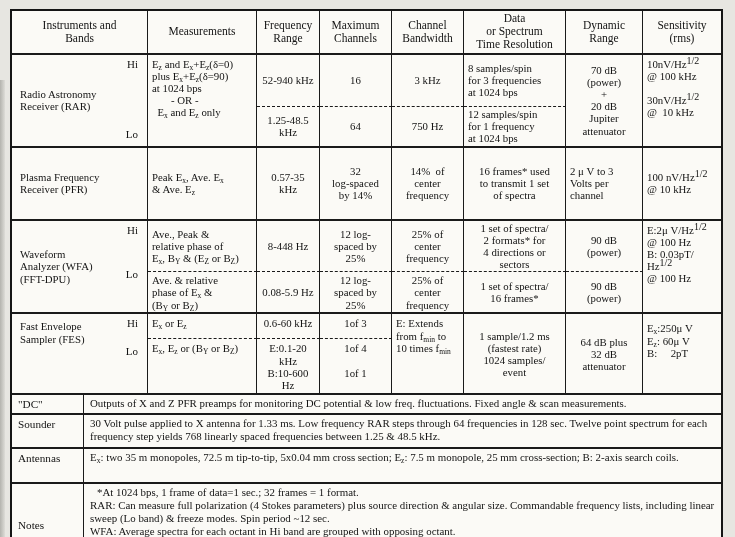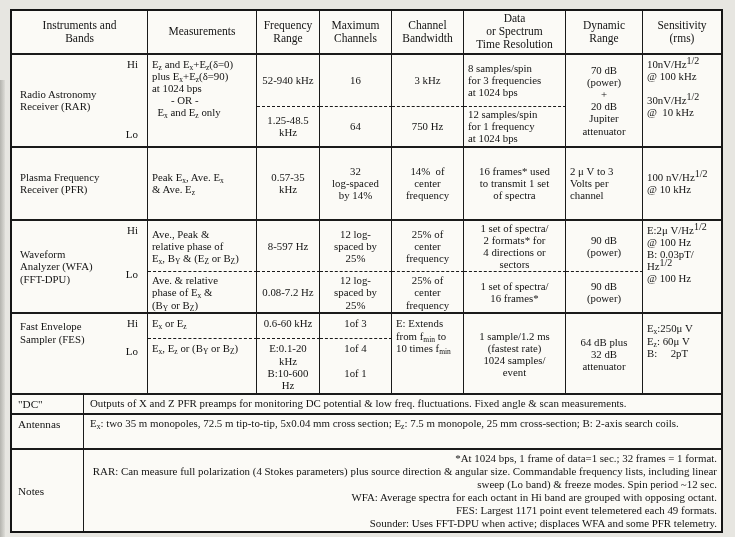--- a/index.html
+++ b/index.html
@@ -36,21 +36,21 @@
   .hilo{position:absolute;right:9px;font-size:11px;}
   .hl-hi{top:3px;}
   .rar .hl-lo{bottom:5px;}
   .wfa .hl-lo{top:calc(50% + 1px);}
   .fes .hl-lo{top:31px;}
   
   .bt td{vertical-align:top;text-align:left;}
   .bt .lbl{padding:3px 2px 1px 6px;font-size:11.2px;}
   .bt .txt{padding:2px 4px 1px 6px;font-size:10.9px;line-height:1.18;}
   .bt .mid{vertical-align:middle;}
-  .notes-line{margin:0;text-align:right;}
+  .notes-line{margin:0;}
   .notes-lines .notes-line:first-child{padding-left:7px;}
   .notes-txt{font-size:10.6px;line-height:1.05;padding-top:3px;}
 </style>
 </head>
 <body>
 
 <div class="scan-edge"></div>
 
 <div class="sheet">
 
@@ -112,30 +112,30 @@
       <td class="lastcol left">100 nV/Hz<sup>1/2</sup><br>@ 10 kHz</td>
     </tr>
 
     <tr style="height:46px">
       <td rowspan="2" class="inst wfa">
         <span class="hilo hl-hi">Hi</span>
         <span class="hilo hl-lo">Lo</span>
         <span>Waveform<br>Analyzer (WFA)<br>(FFT-DPU)</span>
       </td>
       <td class="sub left">Ave., Peak &amp;<br>relative phase of<br>E<sub>x</sub>, B<sub>Y</sub> &amp; (E<sub>Z</sub> or B<sub>Z</sub>)</td>
-      <td class="sub">8-597 Hz</td>
+      <td class="sub">8-448 Hz</td>
       <td class="sub">12 log-<br>spaced by<br>25%</td>
       <td class="sub">25% of<br>center<br>frequency</td>
       <td class="sub">1 set of spectra/<br>2 formats* for<br>4 directions or<br>sectors</td>
       <td class="sub">90 dB<br>(power)</td>
       <td rowspan="2" class="lastcol left vt">E:2μ V/Hz<sup>1/2</sup><br>@ 100 Hz<br>B: 0.03pT/<br>Hz<sup>1/2</sup><br>@ 100 Hz</td>
     </tr>
     <tr style="height:42px">
       <td class="left">Ave. &amp; relative<br>phase of E<sub>x</sub> &amp;<br>(B<sub>Y</sub> or B<sub>Z</sub>)</td>
-      <td>0.08-7.2 Hz</td>
+      <td>0.08-5.9 Hz</td>
       <td>12 log-<br>spaced by<br>25%</td>
       <td>25% of<br>center<br>frequency</td>
       <td>1 set of spectra/<br>16 frames*</td>
       <td>90 dB<br>(power)</td>
     </tr>
 
     <tr style="height:25px">
       <td rowspan="2" class="inst fes" style="vertical-align:top;padding-top:6px;">
         <span class="hilo hl-hi">Hi</span>
         <span class="hilo hl-lo">Lo</span>
@@ -160,20 +160,24 @@
   <table class="bt">
     <colgroup>
       <col style="width:72px">
         <col style="width:637px">
     </colgroup>
     <tbody>
         <tr style="height:20px">
       <td class="lbl">"DC"</td>
       <td class="txt lastcol">Outputs of X and Z  PFR preamps  for monitoring DC potential &amp; low freq. fluctuations. Fixed angle &amp;  scan measurements.</td>
     </tr>
+    <tr style="height:34px">
+      <td class="lbl">Sounder</td>
+      <td class="txt lastcol">30 Volt pulse applied to X antenna for 1.33 ms. Low frequency RAR steps through 64 frequencies in 128 sec.  Twelve point spectrum for each frequency step yields 768 linearly spaced frequencies between 1.25 &amp; 48.5 kHz.</td>
+    </tr>
     <tr style="height:35px">
       <td class="lbl">Antennas</td>
       <td class="txt lastcol">E<sub>x</sub>: two 35 m monopoles, 72.5 m tip-to-tip, 5x0.04 mm cross section; E<sub>z</sub>: 7.5 m monopole, 25 mm  cross-section; B: 2-axis search coils.</td>
     </tr>
     <tr style="height:73px">
       <td class="lbl mid nb">Notes</td>
       <td class="txt lastcol nb notes-txt">
         <div class="notes-lines">
           <p class="notes-line">*At 1024 bps, 1 frame of data=1 sec.; 32 frames = 1 format.</p>
           <p class="notes-line">RAR: Can measure full polarization (4 Stokes parameters) plus source direction &amp; angular size. Commandable frequency lists, including linear sweep (Lo band) &amp; freeze modes. Spin period ~12 sec.</p>

